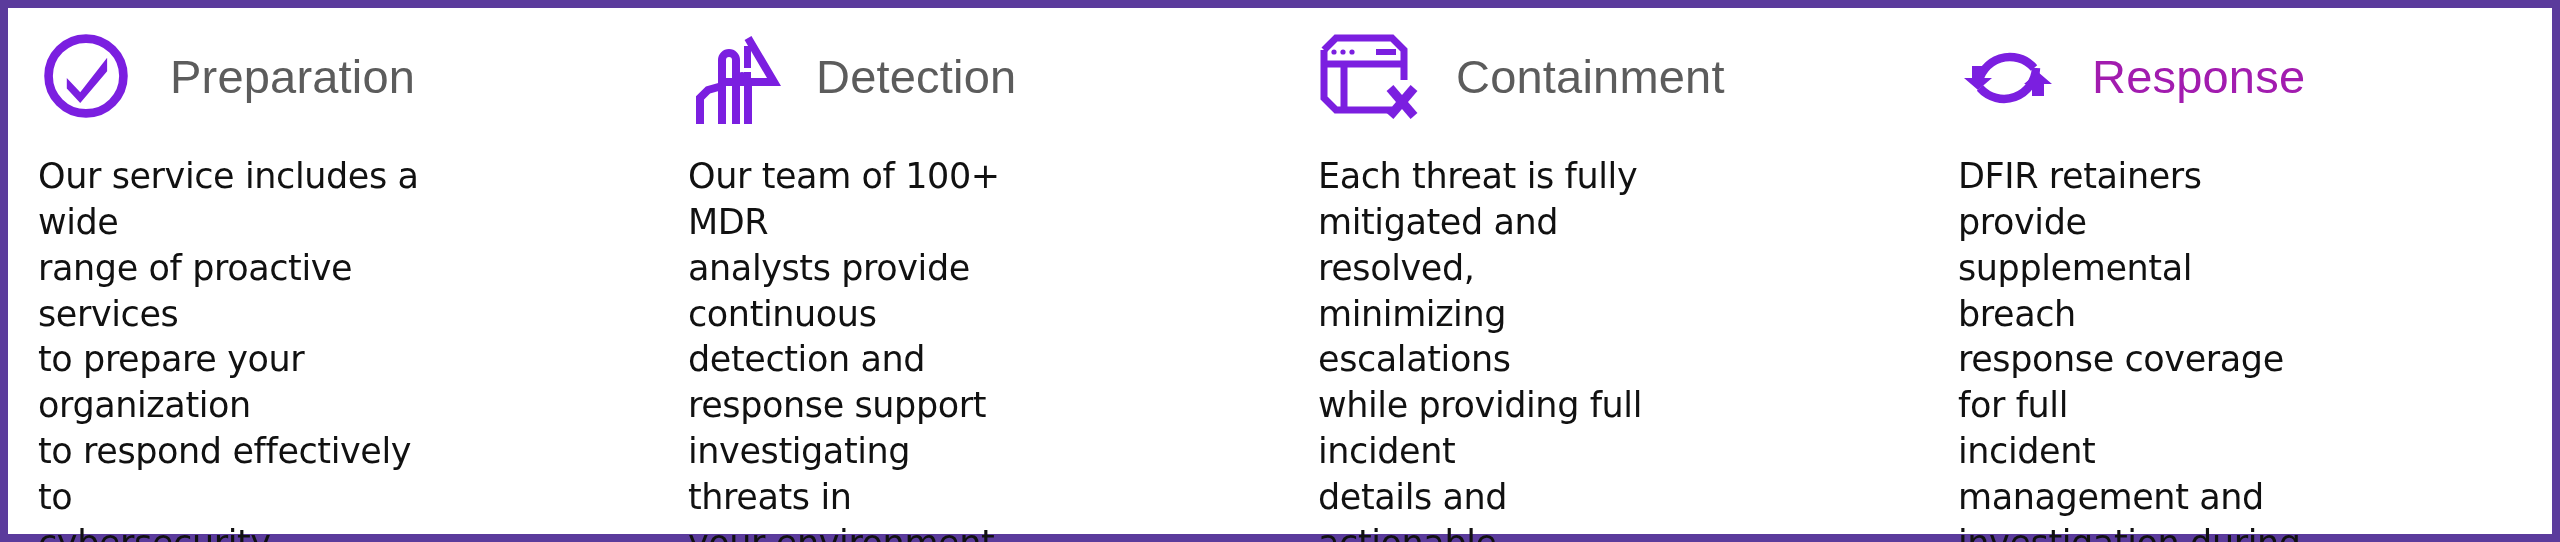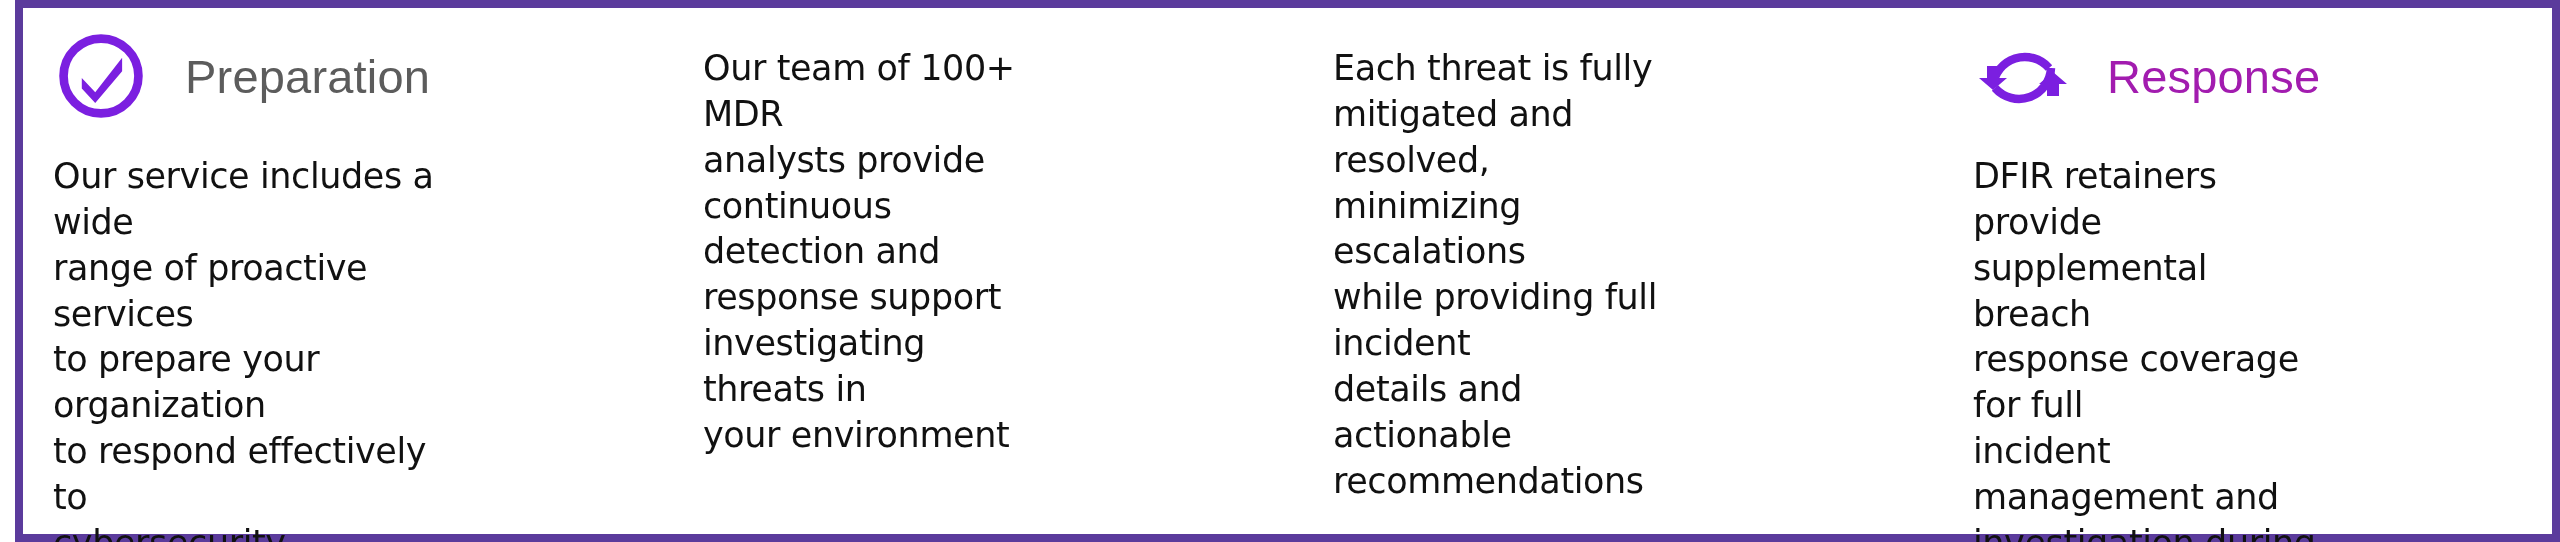--- a/index.html
+++ b/index.html
@@ -6,21 +6,20 @@
   html, body {
     width:2560px; height:542px;
     background:#ffffff;
     font-family:"Liberation Sans", sans-serif;
     overflow:hidden;
   }
   #card {
     position:absolute; inset:0;
     background:#ffffff;
     border:8px solid var(--frame, #5B3B9C);
-    margin-left:15px;
   }
   #columns {
     position:absolute;
     left:0; top:0; right:0; bottom:0;
     display:flex;
     flex-direction:row;
     align-items:flex-start;
     padding:14px 0 0 0;
   }
   .col {
@@ -95,29 +94,75 @@
         <span class="head-label" style="color: rgb(92, 92, 92);">Preparation</span>
       </div>
       <div class="body-text" style="color: rgb(17, 17, 17);">Our service includes a wide
 range of proactive services
 to prepare your organization
 to respond effectively to
 cybersecurity incidents.</div>
     </div>
 
     <div class="col col-2">
+      <div class="head">
+        <span class="icon">
+          <svg viewBox="0 0 92 104" aria-hidden="true">
+            <g fill="none" stroke="#7B1FE0" stroke-width="8" stroke-linejoin="miter" stroke-linecap="butt">
+
+              <path d="M60 14 L86 58 L34 58"></path>
+            </g>
+
+            <rect x="56" y="22" width="7" height="22" fill="#7B1FE0"></rect>
+            <rect x="56" y="48" width="7" height="8" fill="#7B1FE0"></rect>
+
+            <g fill="none" stroke="#7B1FE0" stroke-width="8" stroke-linecap="butt" stroke-linejoin="miter">
+              <path d="M34 100 L34 36 A7 7 0 0 1 48 36 L48 100"></path>
+              <path d="M48 72 L48 58 A6 6 0 0 1 60 58 L60 100"></path>
+              <path d="M34 62 L20 66 L12 74 L12 100"></path>
+            </g>
+          </svg>
+        </span>
+        <span class="head-label" style="color: rgb(92, 92, 92);">Detection</span>
+      </div>
       <div class="body-text" style="color: rgb(17, 17, 17);">Our team of 100+ MDR
 analysts provide
 continuous detection and
 response support
 investigating threats in
 your environment</div>
     </div>
 
     <div class="col col-3">
+      <div class="head">
+        <span class="icon">
+          <svg viewBox="0 0 100 92" aria-hidden="true">
+            <g fill="none" stroke="#7B1FE0" stroke-width="7" stroke-linejoin="miter">
+
+              <path d="M6 20 L18 8 L74 8 L86 20 L86 50"></path>
+              <path d="M6 20 L6 68 L18 80 L74 80"></path>
+
+              <path d="M6 34 L86 34"></path>
+
+              <path d="M26 34 L26 80"></path>
+            </g>
+
+            <circle cx="16" cy="22" r="2.6" fill="#7B1FE0"></circle>
+            <circle cx="25" cy="22" r="2.6" fill="#7B1FE0"></circle>
+            <circle cx="34" cy="22" r="2.6" fill="#7B1FE0"></circle>
+            <rect x="58" y="19" width="20" height="6" fill="#7B1FE0"></rect>
+
+            <g stroke="#7B1FE0" stroke-width="9" stroke-linecap="butt">
+              <path d="M72 58 L96 86"></path>
+              <path d="M96 58 L72 86"></path>
+            </g>
+          </svg>
+        </span>
+        <span class="head-label" style="color: rgb(92, 92, 92);">Containment</span>
+      </div>
       <div class="body-text" style="color: rgb(17, 17, 17);">Each threat is fully
 mitigated and resolved,
 minimizing escalations
 while providing full incident
 details and actionable
 recommendations</div>
     </div>
 
     <div class="col col-4">
       <div class="head">

